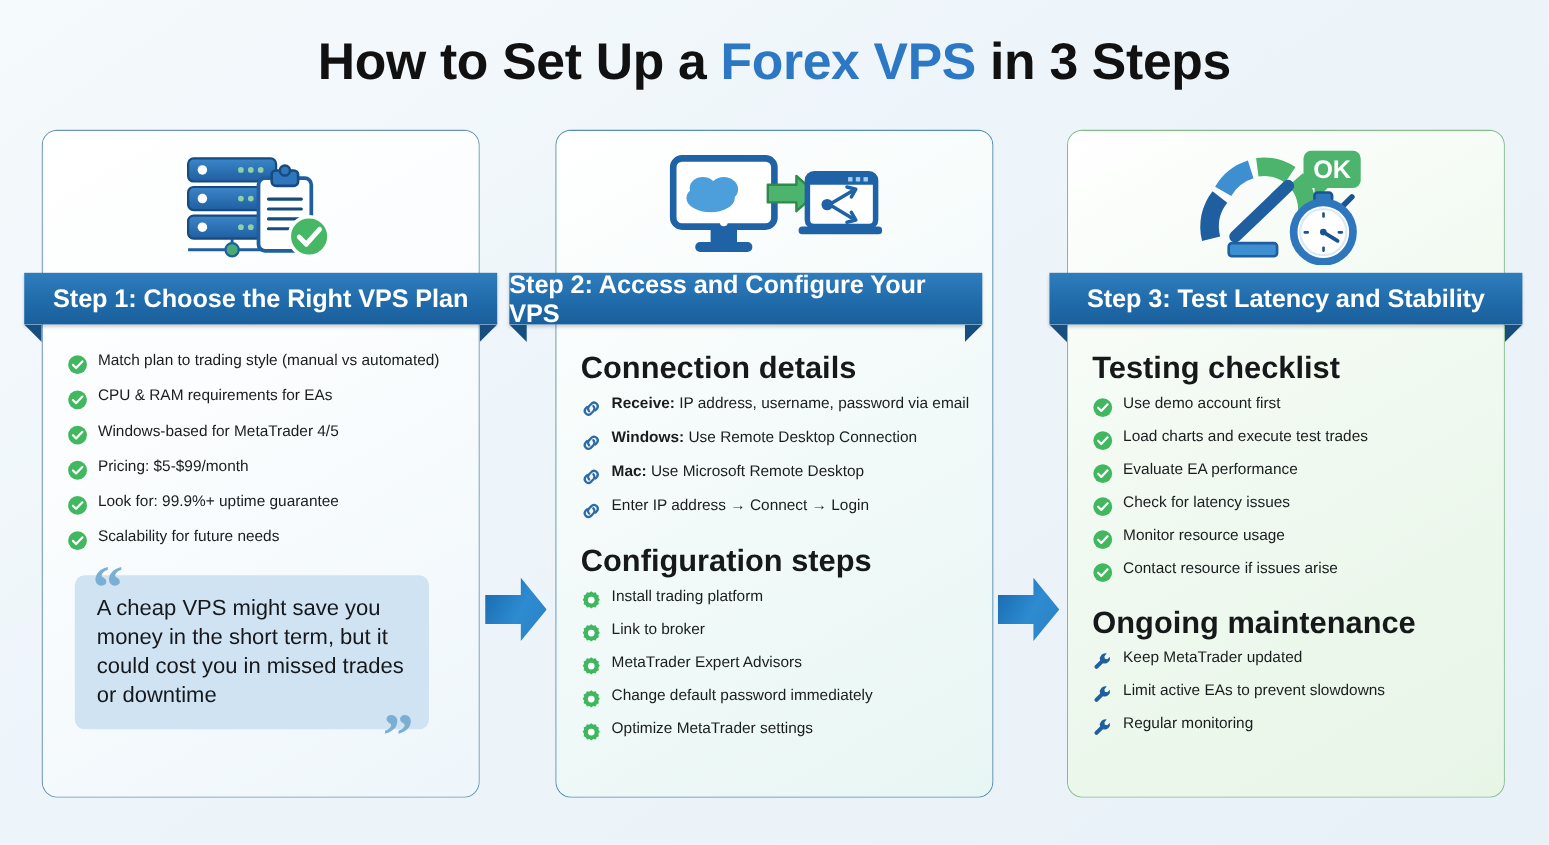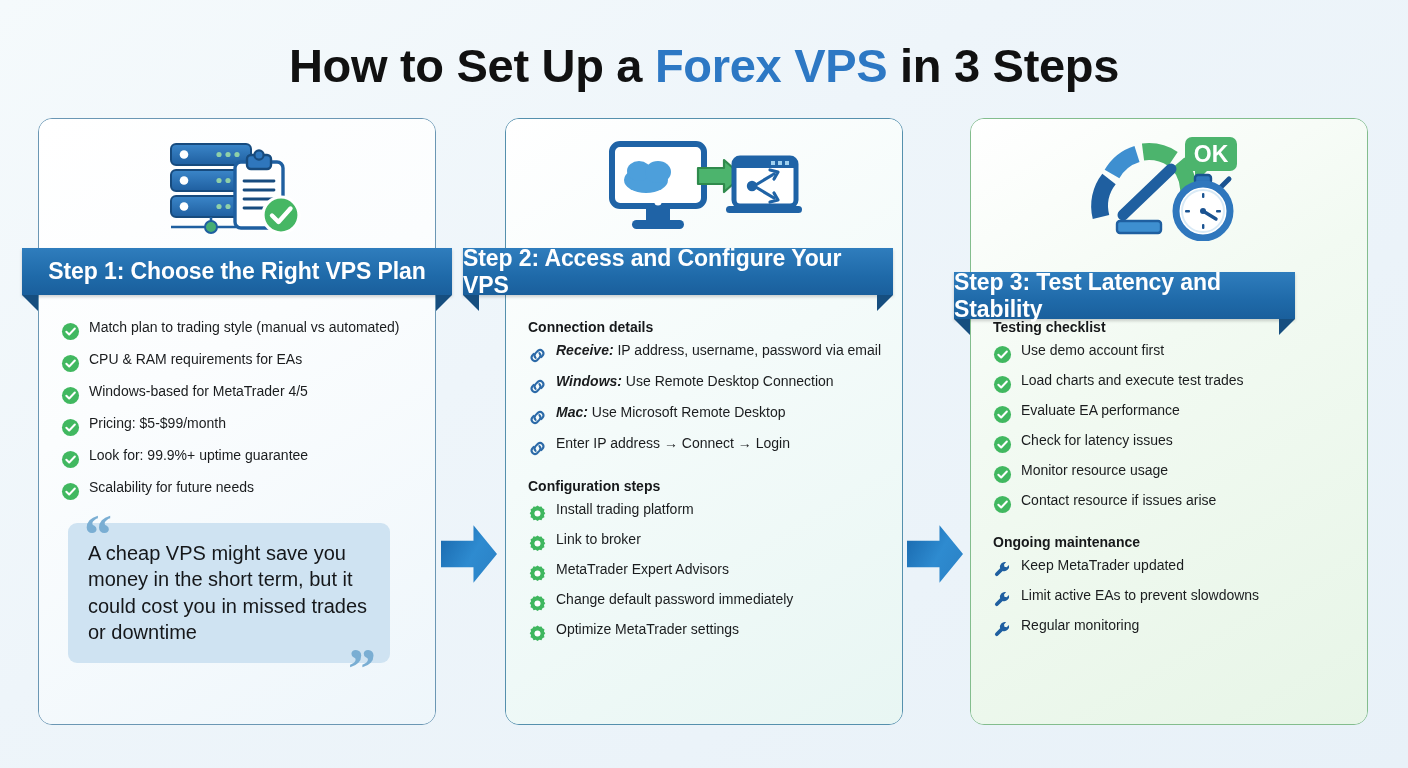--- a/index.html
+++ b/index.html
@@ -12,21 +12,21 @@
 
   body {
     font-family: "Liberation Sans", sans-serif;
     background: linear-gradient(145deg, #f5fafc 0%, #eef5fa 40%, #e8f1f8 100%);
     position: relative;
   }
 
   
   .title {
     text-align: center;
-    padding-top: 40px;
+    padding-top: 30px;
     font-size: 47px;
     font-weight: bold;
     color: #111111;
     letter-spacing: -0.3px;
     line-height: 1.1;
   }
   .title .accent { color: #2d78c4; }
 
   
   .cards {
@@ -80,21 +80,21 @@
     font-weight: bold;
     display: flex;
     align-items: center;
     justify-content: center;
     z-index: 4;
     box-shadow: 0 2px 3px rgba(0,0,0,0.18);
     letter-spacing: -0.1px;
   }
   .banner-1 { left: 22px;  width: 430px; }
   .banner-2 { left: 463px; width: 430px; }
-  .banner-3 { left: 954px; width: 341px; margin-top: 24px; }
+  .banner-3 { left: 954px; width: 430px; }
 
   .banner::before, .banner::after {
     content: "";
     position: absolute;
     top: 47px;
     width: 16px;
     height: 16px;
     background: #164e7f;
   }
   .banner::before { left: 0;  clip-path: polygon(0 0, 100% 0, 100% 100%); }
@@ -118,40 +118,40 @@
   .body {
     position: absolute;
     top: 182px;
     left: 0;
     right: 0;
     bottom: 0;
     padding: 18px 20px 12px 22px;
   }
 
   .section-head {
-    font-size: 14px;
+    font-size: 28px;
     font-weight: bold;
     color: #16181a;
     margin-bottom: 7px;
   }
   .section-head.spaced { margin-top: 20px; }
 
   ul.list { list-style: none; }
   ul.list li {
     display: flex;
     align-items: flex-start;
     gap: 9px;
     font-size: 14px;
     color: #1a1c1e;
     line-height: 1.26;
     margin-bottom: 10px;
   }
   .card-2 ul.list li, .card-3 ul.list li { margin-bottom: 8px; }
   ul.list li .txt { flex: 1; }
-  ul.list li .txt b { font-weight: bold; font-style: italic; }
+  ul.list li .txt b { font-weight: bold; }
 
   
   .ico { flex-shrink: 0; margin-top: 3px; display: block; }
   .ico-check { width: 19px; height: 19px; }
   .ico-gear  { width: 19px; height: 19px; }
   .ico-link  { width: 19px; height: 19px; margin-top: 4px; }
   .ico-wrench{ width: 19px; height: 19px; margin-top: 3px; }
 
   
   .quote-wrap {

